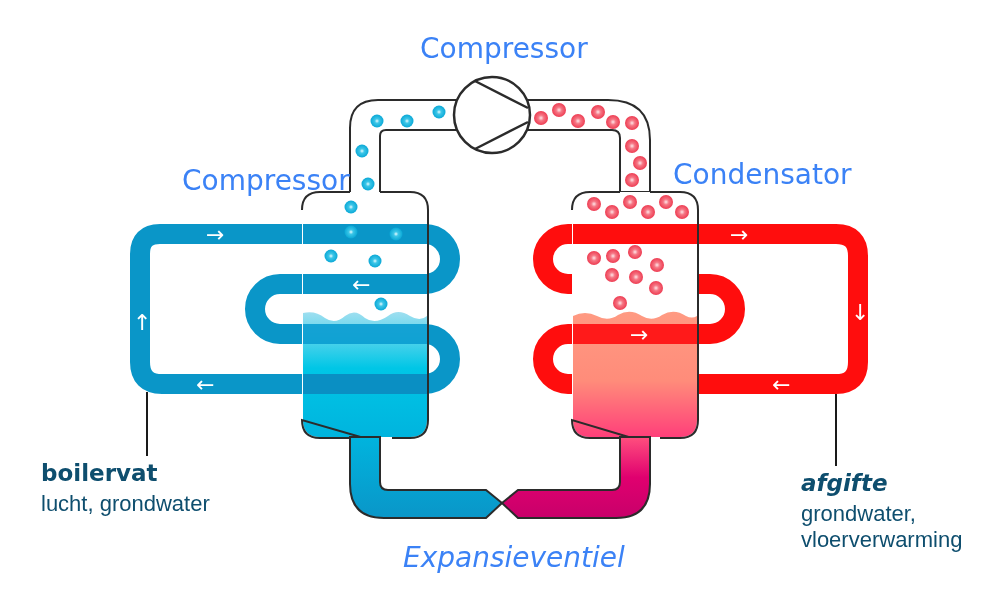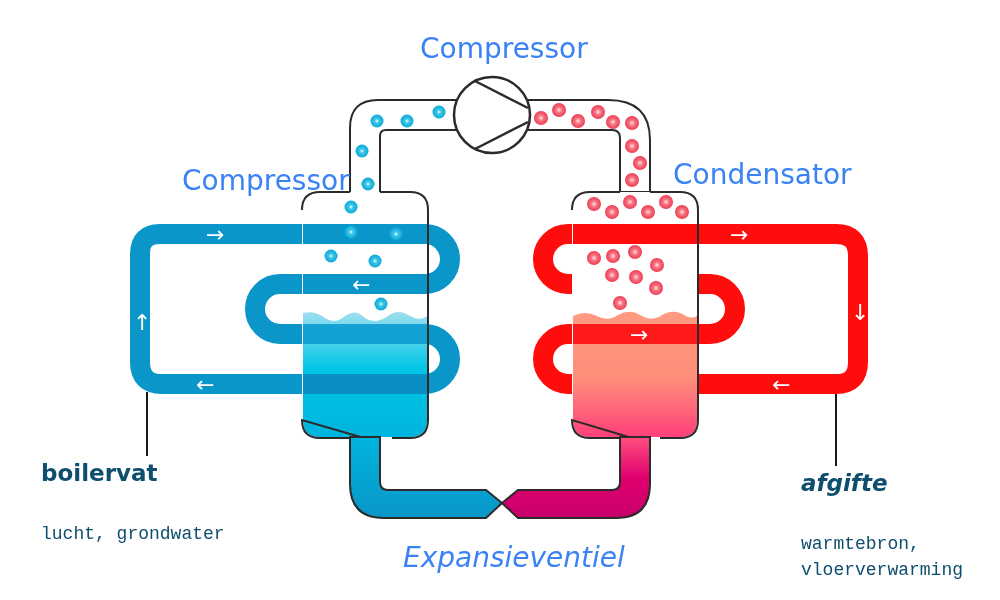--- a/index.html
+++ b/index.html
@@ -1,20 +1,20 @@
 <!DOCTYPE html>
 <html><head>
 <meta charset="utf-8">
 <style>
   html, body { margin:0; padding:0; background:#ffffff; }
   body { width:1000px; height:600px; position:relative; overflow:hidden; font-family:"Liberation Sans", sans-serif; }
   svg.diagram { position:absolute; left:0; top:0; }
   .lbl { position:absolute; color:#3b82f6; font-size:28px; font-family:"DejaVu Sans", sans-serif; white-space:nowrap; }
   .note-title { position:absolute; color:#0e4e6e; font-weight:bold; font-size:23px; font-family:"DejaVu Sans", sans-serif; white-space:nowrap; }
-  .note-sub { position:absolute; color:#0e4e6e; font-size:18px; font-family:Liberation Mono, monospace; line-height:24px;margin-top:30px; }
+  .note-sub { position:absolute; color:#0e4e6e; font-size:22px; font-family:Liberation Sans, sans-serif; line-height:24px; }
 </style>
 </head>
 <body>
 
 <svg class="diagram" width="1000" height="600" viewBox="0 0 1000 600">
   <defs>
     <linearGradient id="coldLiquid" x1="0" y1="0" x2="0" y2="1">
       <stop offset="0" stop-color="#9fdff0"></stop>
       <stop offset="0.45" stop-color="#00c6e6"></stop>
       <stop offset="1" stop-color="#00b4de"></stop>
@@ -151,14 +151,14 @@
 
 <div class="lbl" style="left:420px; top:32px;">Compressor</div>
 <div class="lbl" style="left:182px; top:164px;">Compressor</div>
 <div class="lbl" style="left:673px; top:158px;">Condensator</div>
 <div class="lbl" style="left:403px; top:541px;font-style:italic;">Expansieventiel</div>
 
 <div class="note-title" style="left:41px; top:460px;">boilervat</div>
 <div class="note-sub" style="left:41px; top:492px;">lucht, grondwater</div>
 
 <div class="note-title" style="left:801px; top:470px;font-style:italic;">afgifte</div>
-<div class="note-sub" style="left:801px; top:502px;">warmtebron,</div>
+<div class="note-sub" style="left:801px; top:502px;">grondwater,</div>
 <div class="note-sub" style="left:801px; top:528px;">vloerverwarming</div>
 
 </body></html>

